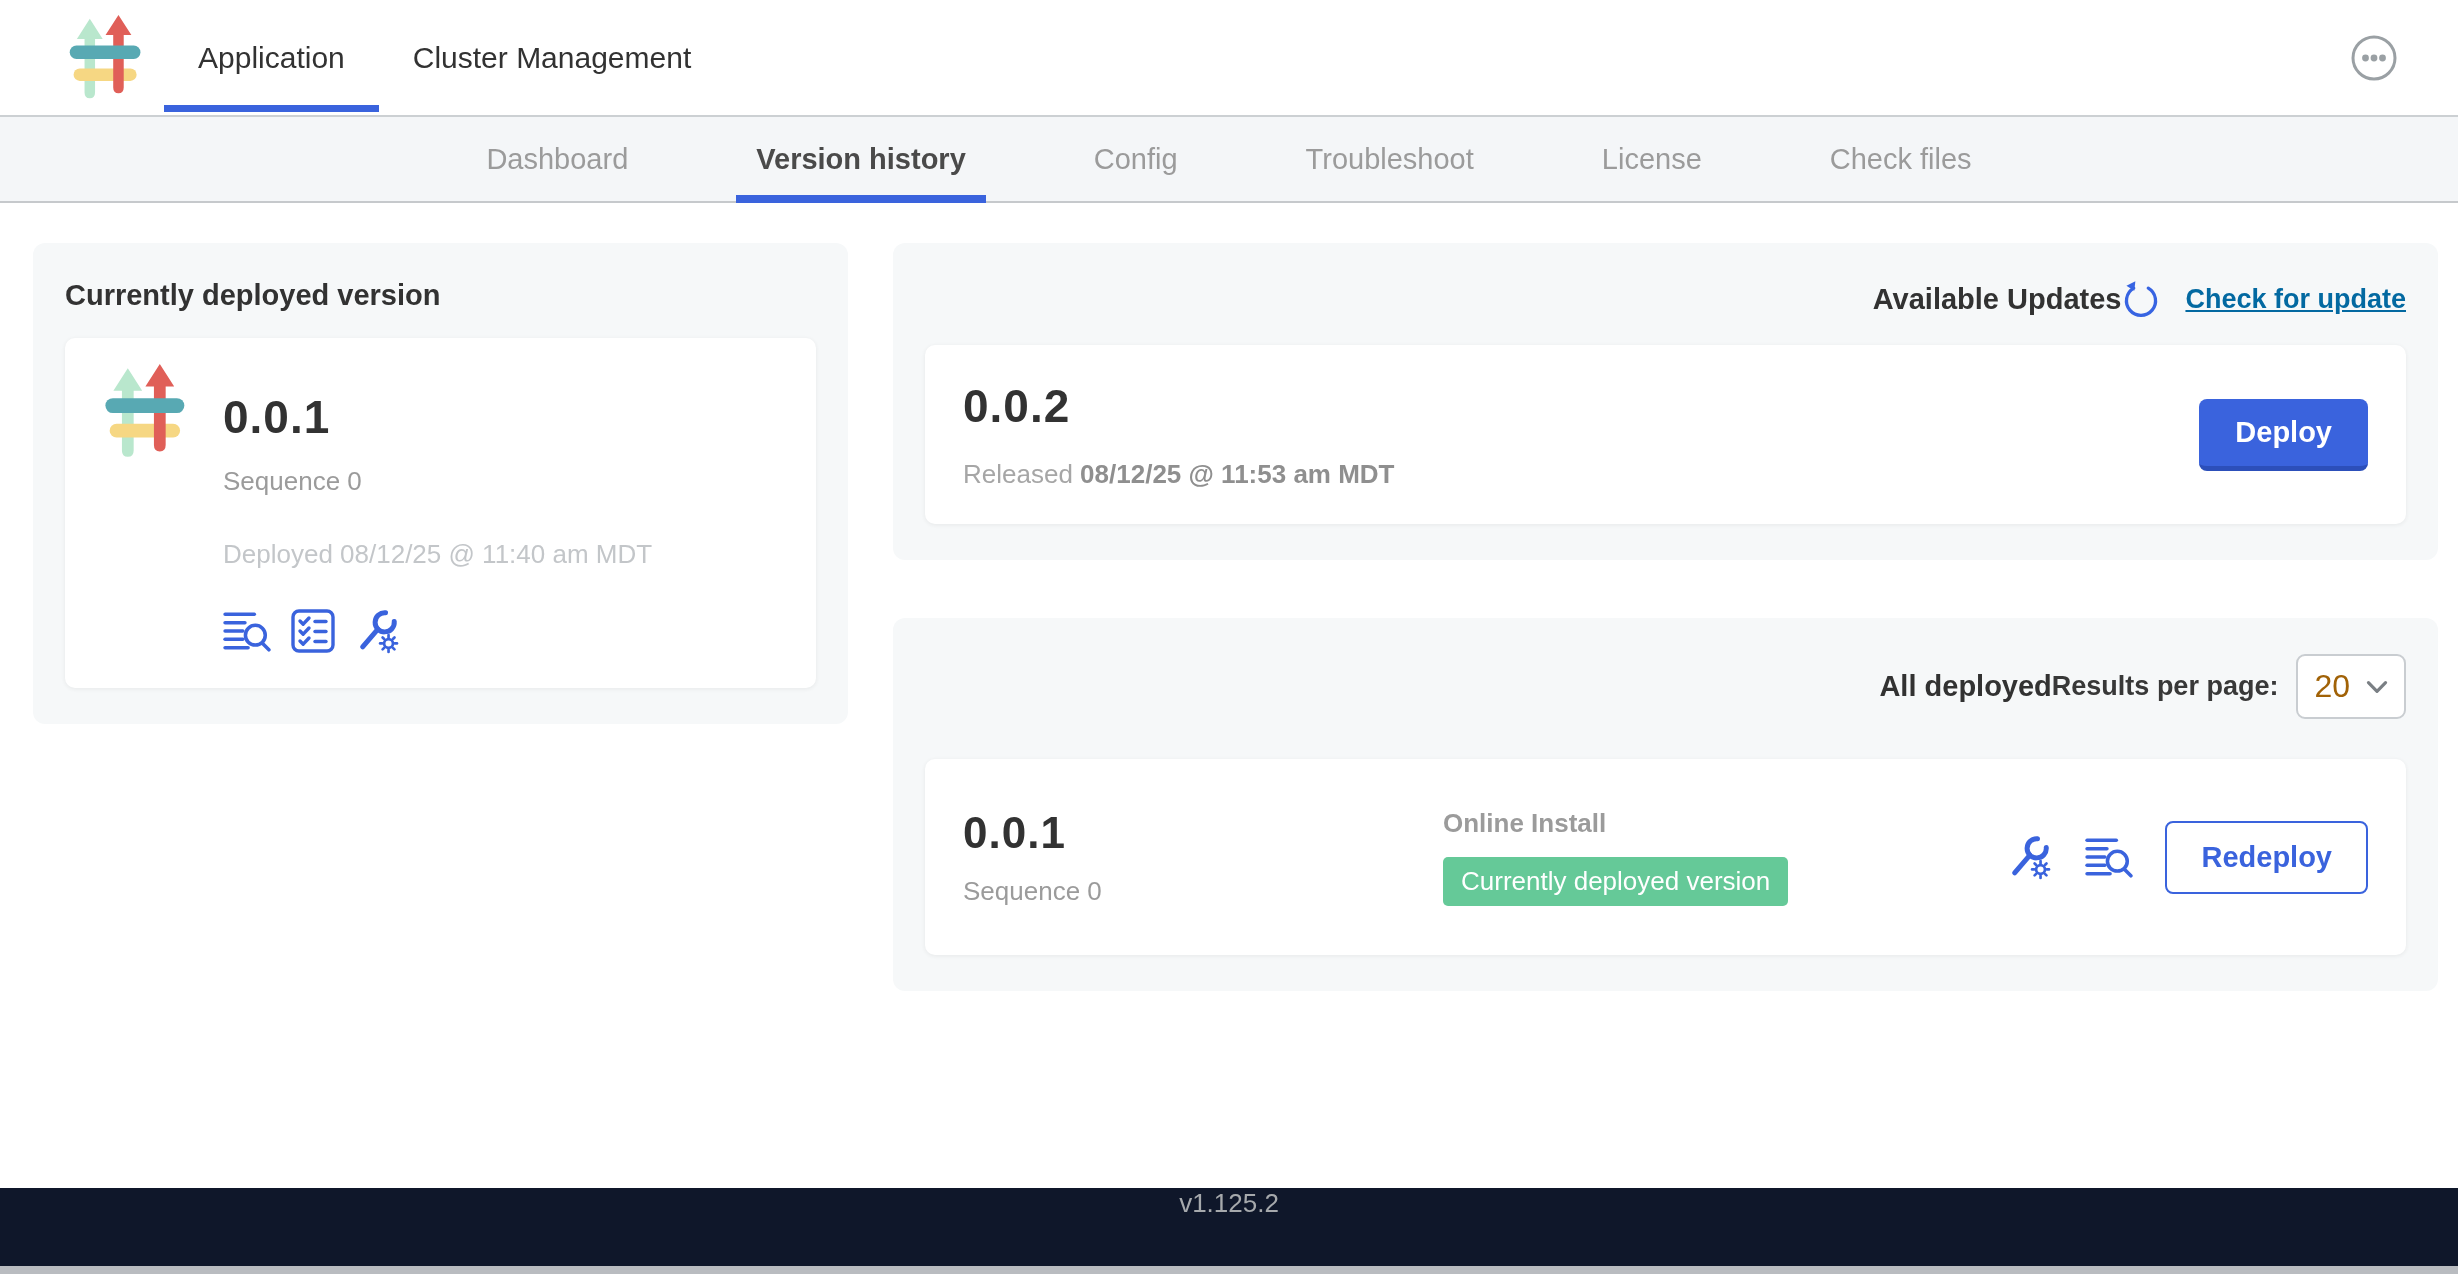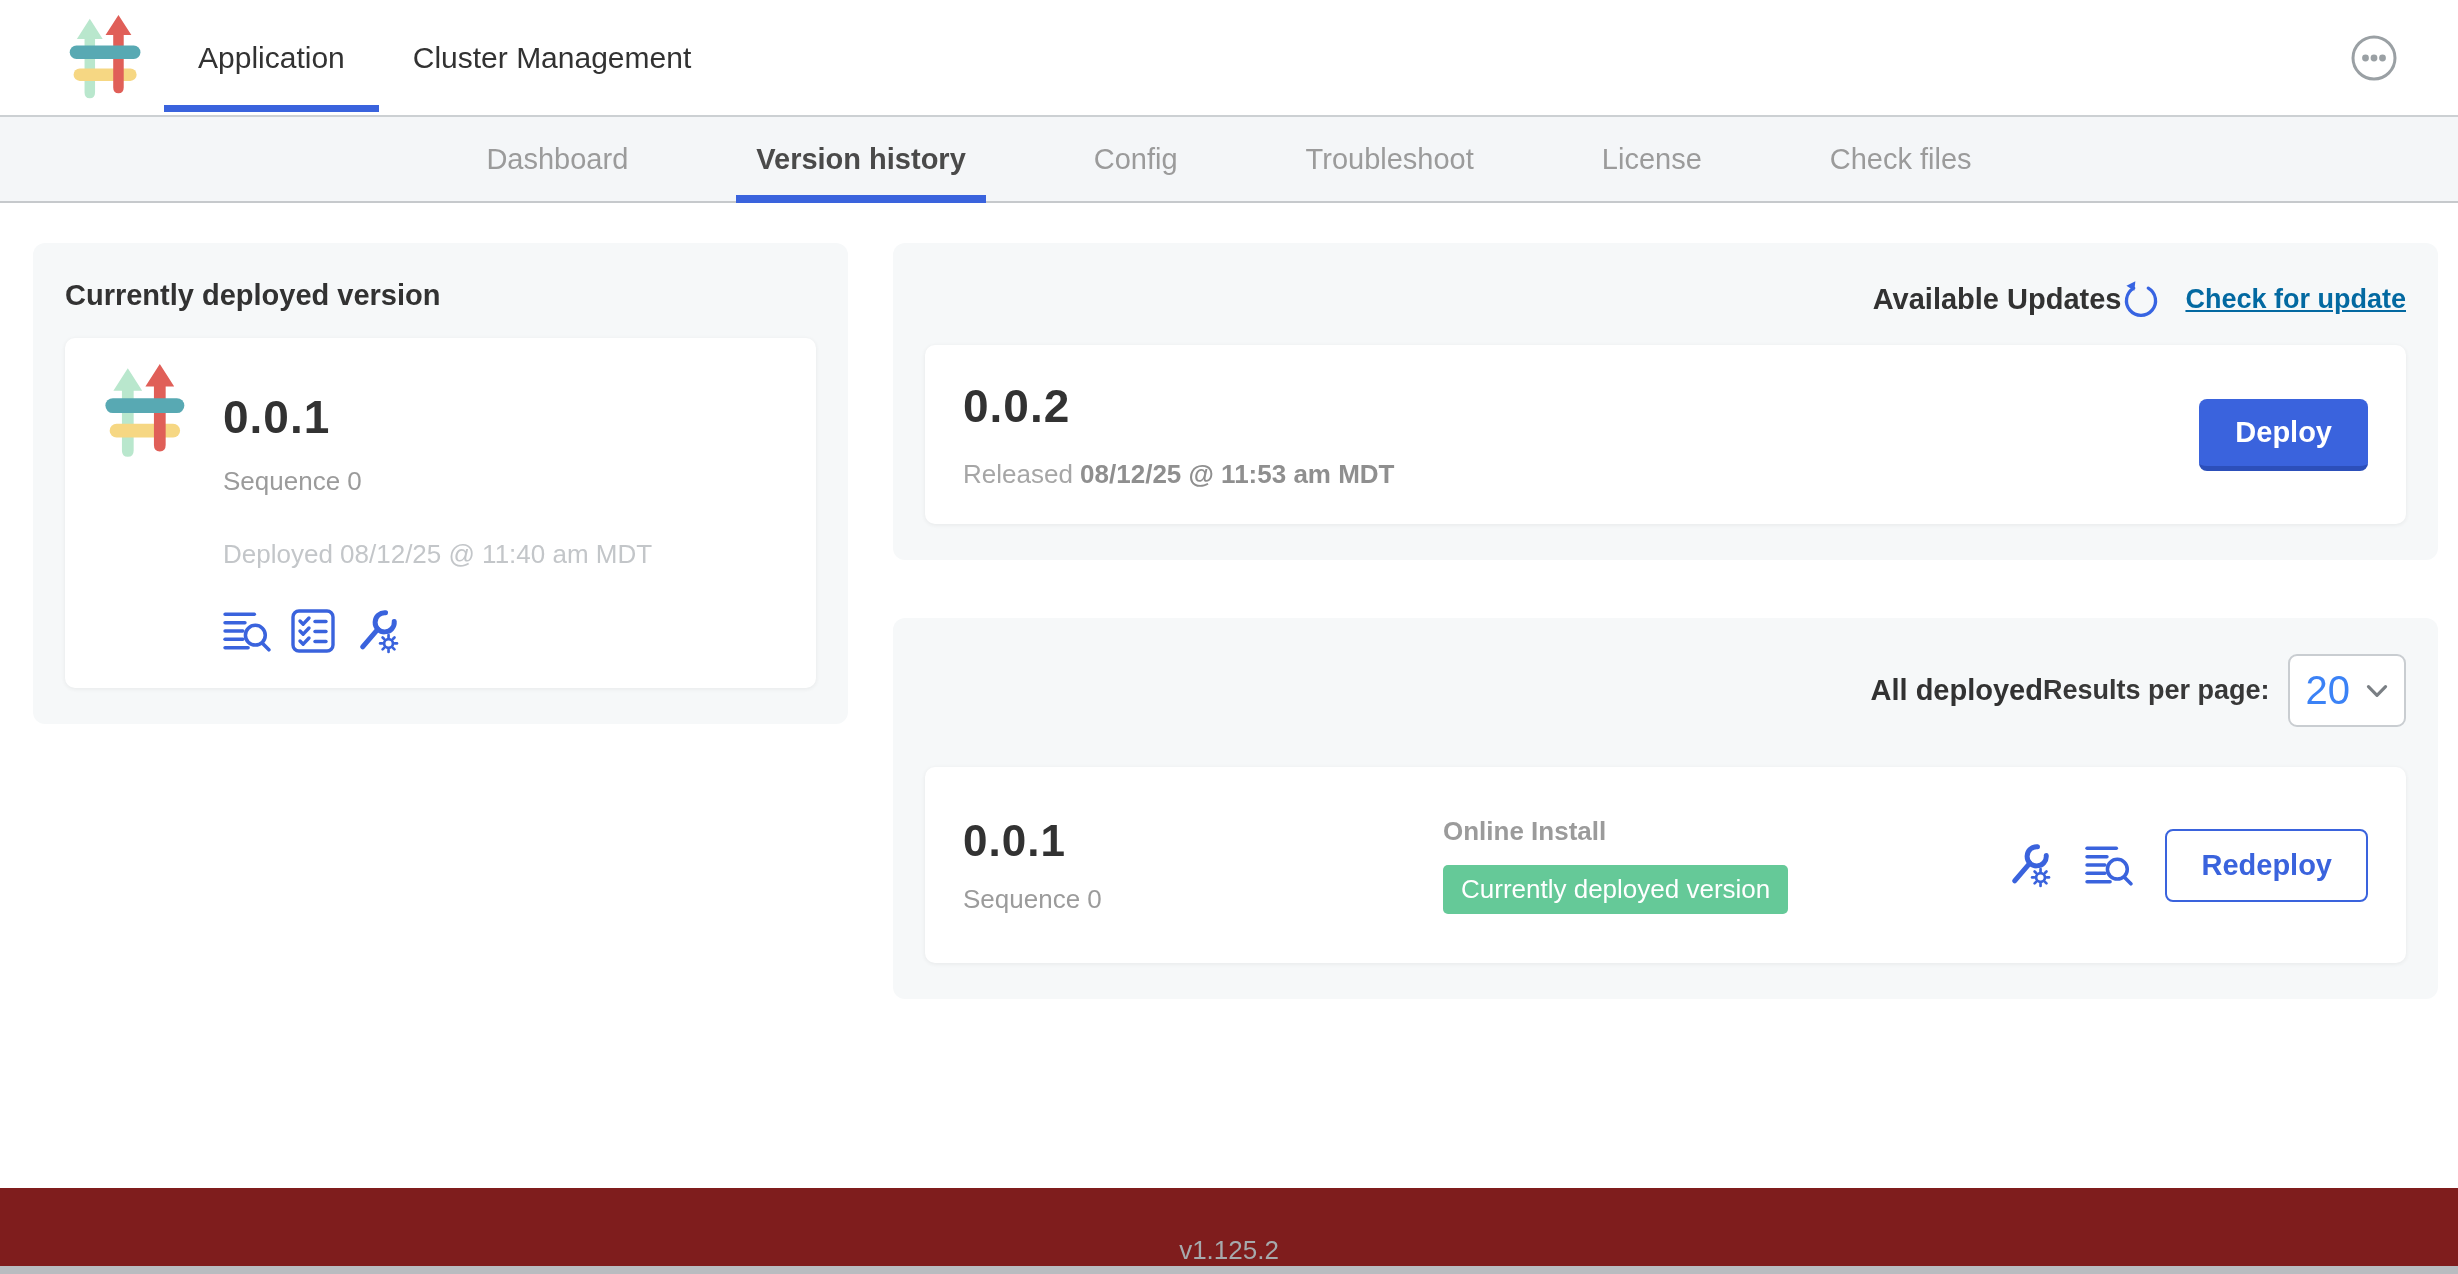--- a/index.html
+++ b/index.html
@@ -44,31 +44,31 @@
   .link .link-text { text-decoration:underline; }
   .update-card { margin-top:26px; padding:34px 38px; display:flex; align-items:center; }
   .update-info { flex:1 1 auto; }
   .released { margin-top:26px; font-size:26px; color:#a6a6a6; }
   .released b { color:#8f8f8f; }
   .btn-primary { background:#3a63dd; color:#fff; font-family:inherit; font-size:29px; font-weight:bold; border:none; border-bottom:5px solid #2c4fba; border-radius:8px; padding:17px 36px; cursor:pointer; }
   .btn-outline { background:#fff; color:#3a63dd; font-family:inherit; font-size:29px; font-weight:bold; border:2px solid #3a63dd; border-radius:8px; padding:18px 34px; cursor:pointer; }
   
   .rpp { display:flex; align-items:center; gap:18px; }
   .rpp-label { font-size:27px; font-weight:600; color:#383838; }
-  .select { display:flex; align-items:center; gap:16px; background:#fff; border:2px solid #c9cdd1; border-radius:9px; padding:12px 16px; font-size:40px; color:#3b82f6; cursor:pointer; }
+  .select { display:flex; align-items:center; gap:16px; background:#fff; border:2px solid #c9cdd1; border-radius:9px; padding:12px 16px; font-size:32px; color:#a16207; cursor:pointer; }
   .version-row { margin-top:40px; padding:40px 38px; display:flex; align-items:center; min-height:196px; }
   .vr-left { width:480px; flex:0 0 480px; }
   .vr-left .version-big { font-size:44px; }
   .vr-left .seq { margin-top:18px; }
   .vr-mid { flex:1 1 auto; }
   .install-type { font-size:26px; font-weight:600; color:#9b9b9b; }
   .badge { display:inline-block; margin-top:18px; background:#65c998; color:#fff; font-size:26px; padding:9px 18px; border-radius:5px; }
   .vr-actions { display:flex; align-items:center; gap:32px; }
   
-  .footer { flex:0 0 78px; background:#7f1d1d; display:flex; align-items:flex-end; justify-content:center; font-size:26px; color:#a6a9ac; }
+  .footer { flex:0 0 78px; background:#0f172a; display:flex; align-items:flex-start; justify-content:center; font-size:26px; color:#a6a9ac; }
   .bottom-strip { flex:0 0 8px; background:#b9bcc0; }
   svg { display:block; }
 </style>
 </head>
 <body>
 
 <div class="header">
   <svg class="logo" viewBox="0 0 90 90">
     <path fill="#b9e7cd" d="M27 4 L40.5 25 H32.5 V81 Q32.5 87 27 87 Q21.5 87 21.5 81 V25 H13.5 Z"></path>
     <rect x="10" y="56" width="66" height="13" rx="6.5" fill="#f6d783"></rect>

